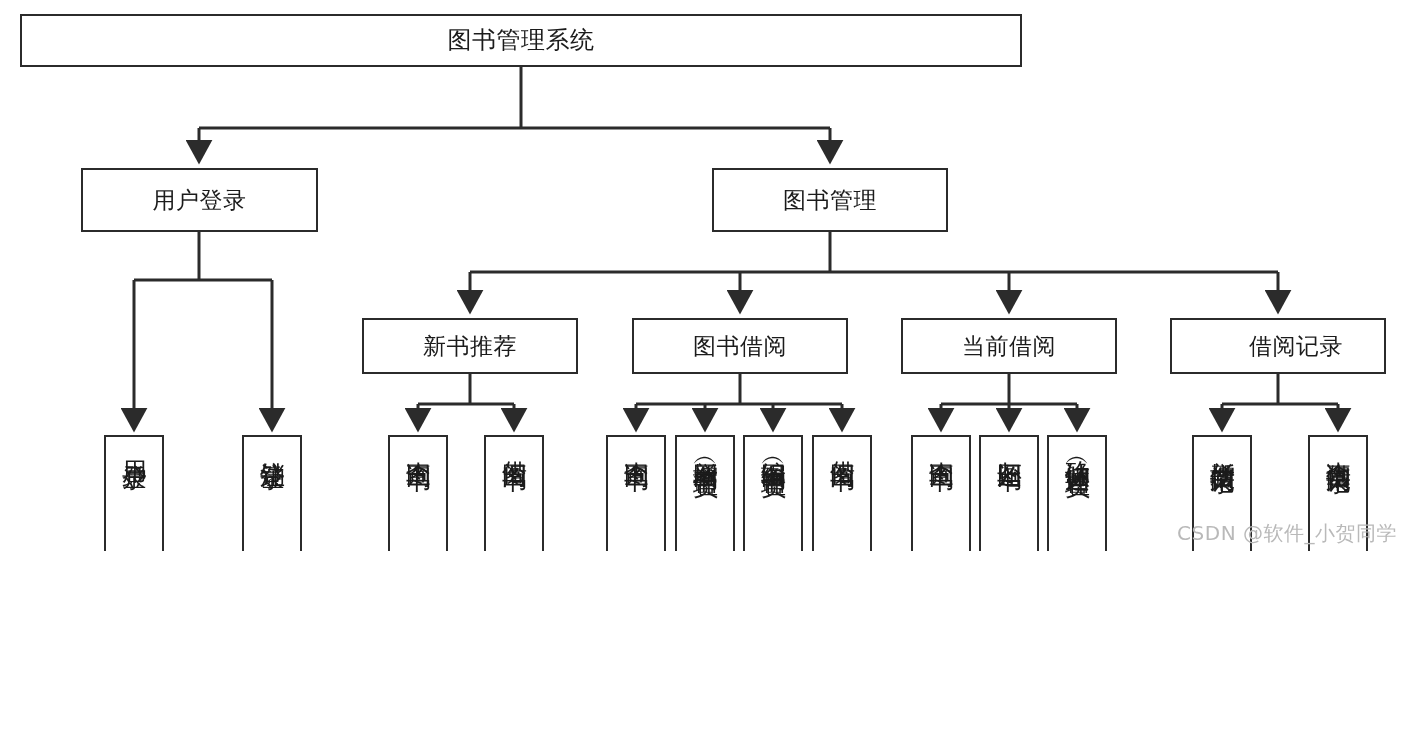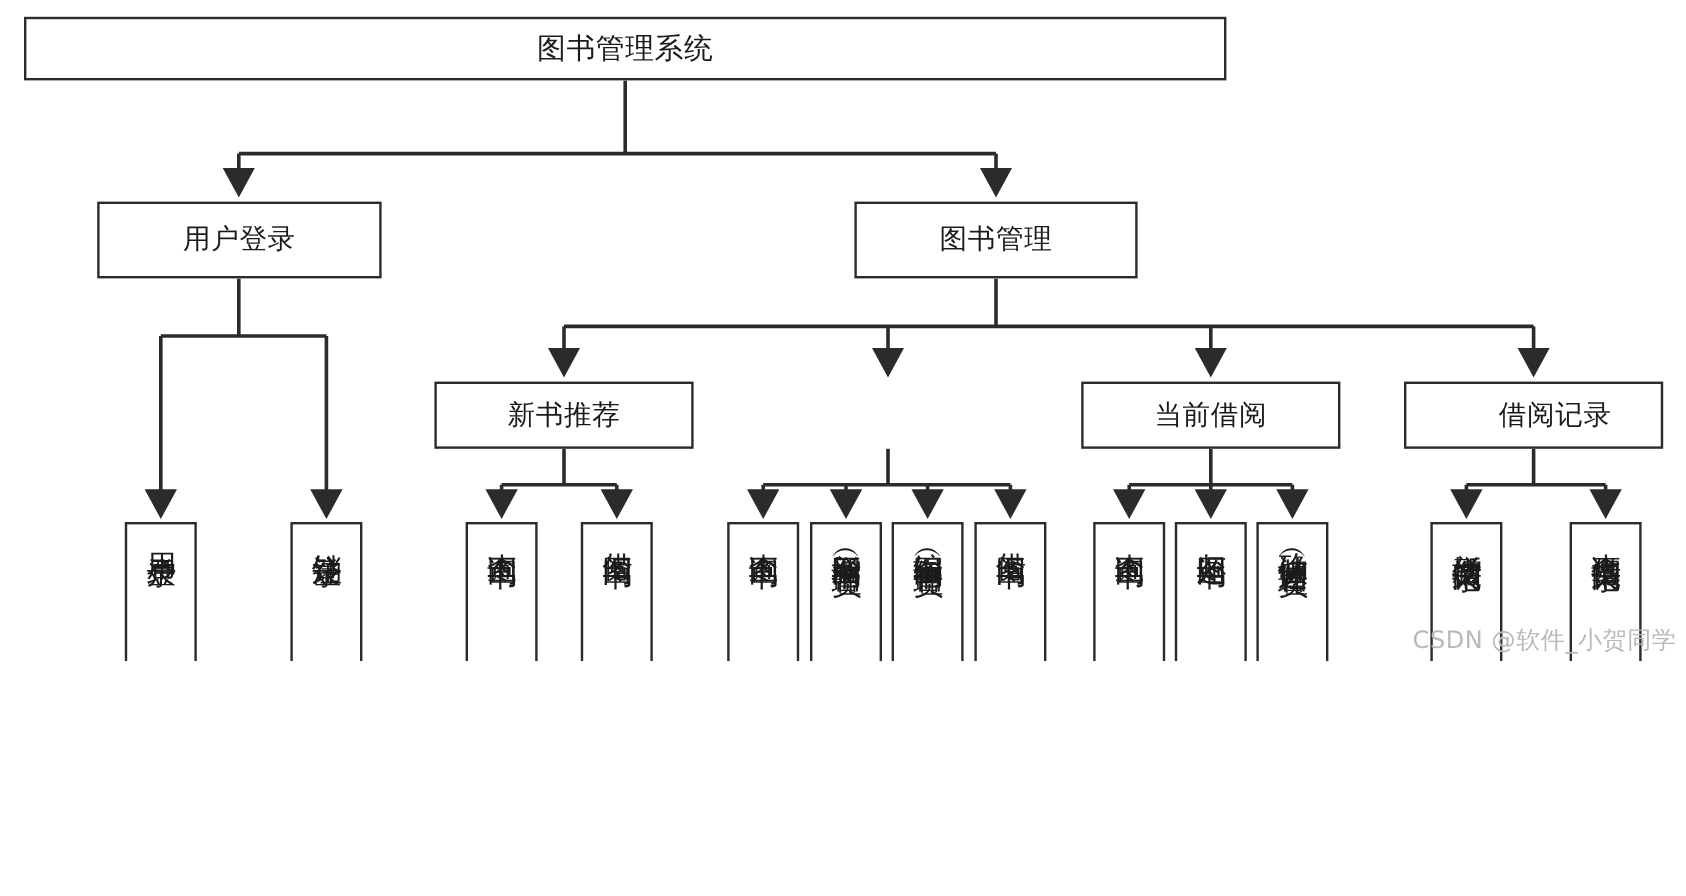--- a/index.html
+++ b/index.html
@@ -143,20 +143,23 @@
   </div>
 
   <div class="node h" style="left:712px; top:168px; width:236px; height:64px;">
     <span class="label">图书管理</span>
   </div>
 
   <div class="node h" style="left:362px; top:318px; width:216px; height:56px;">
     <span class="label">新书推荐</span>
   </div>
 
+  <div class="node h" style="left:632px; top:318px; width:216px; height:56px;">
+    <span class="label">图书借阅</span>
+  </div>
 
   <div class="node h" style="left:901px; top:318px; width:216px; height:56px;">
     <span class="label">当前借阅</span>
   </div>
 
   <div class="node h" style="left:1170px; top:318px; width:216px; height:56px;padding-left:36px;">
     <span class="label">借阅记录</span>
   </div>
 
   <div class="node v" style="left:104px; top:435px; width:60px; height:299px;">

